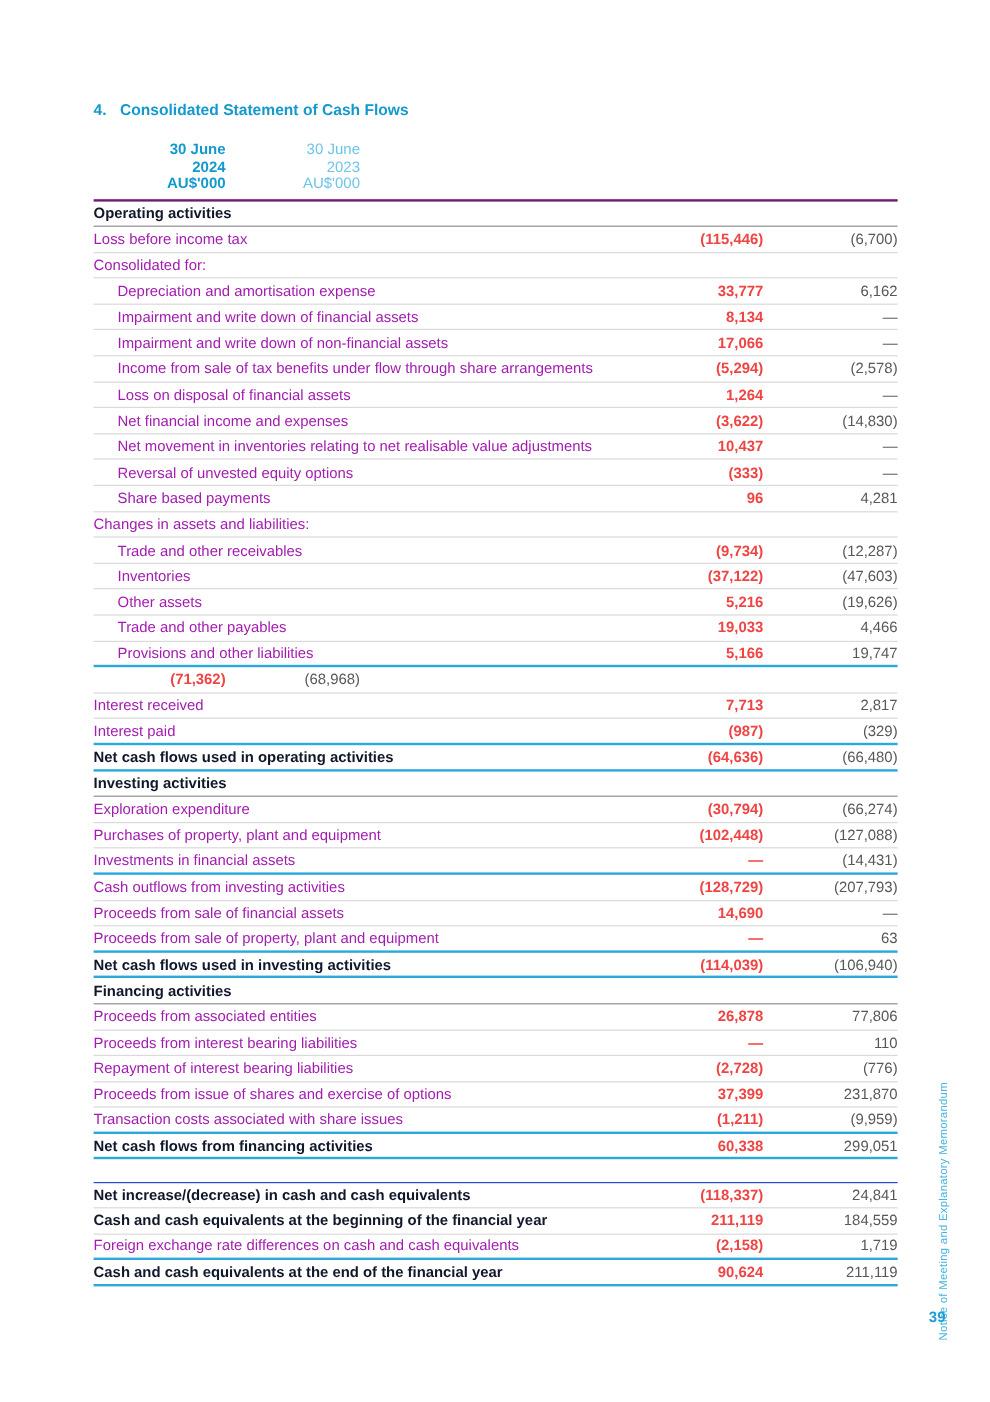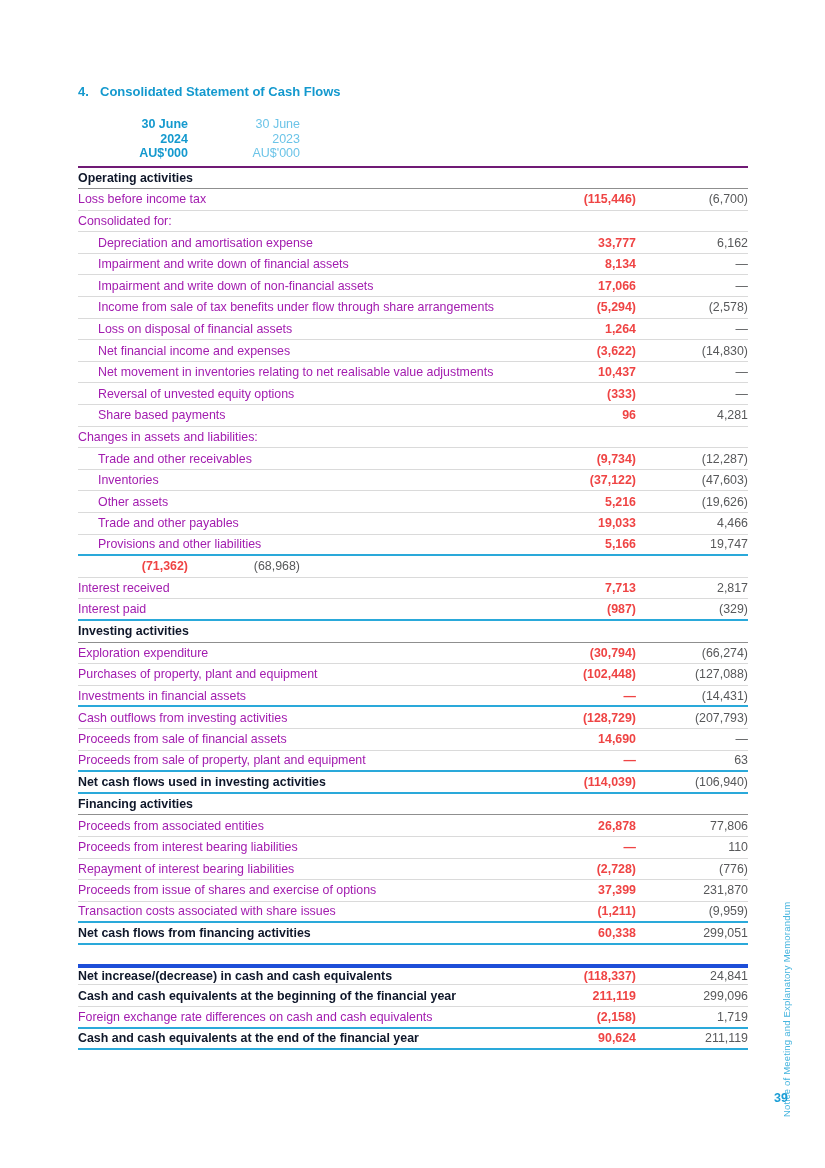--- a/index.html
+++ b/index.html
@@ -35,21 +35,21 @@
   .row {
     display: flex;
     align-items: center;
     height: 21.6px;
     box-sizing: border-box;
     font-size: 12.4px;
     border-bottom: 1px solid #dadada;
   }
   .row.b-dark { border-bottom: 1px solid #8f8f8f; }
   .row.b-blue { border-bottom: 2px solid #2aa9da; }
-  .row.t-gray { border-top: 4px solid #1d4ed8; justify-content: flex-end; }
+  .row.t-gray { border-top: 1px solid #1d4ed8; justify-content: flex-end; }
   .spacer { height: 19px; }
 
   .lbl { flex: 1; color: #a21caf; padding-right: 6px; white-space: nowrap; overflow: hidden; }
   .lbl.ind { padding-left: 20px; }
   .row.bold .lbl { font-weight: 700; color: #0f172a; }
 
   .val { width: 110px; flex: 0 0 110px; text-align: right; }
   .v24 { font-weight: 700; color: #ef4444; }
   .v23 { width: 112px; flex: 0 0 112px; font-weight: 400; color: #57585a; }
 
@@ -193,20 +193,25 @@
       <div class="row">
         <div class="lbl">Interest received</div>
         <div class="val v24">7,713</div>
         <div class="val v23">2,817</div>
       </div>
       <div class="row b-blue">
         <div class="lbl">Interest paid</div>
         <div class="val v24">(987)</div>
         <div class="val v23">(329)</div>
       </div>
+      <div class="row bold b-blue">
+        <div class="lbl">Net cash flows used in operating activities</div>
+        <div class="val v24">(64,636)</div>
+        <div class="val v23">(66,480)</div>
+      </div>
       <div class="row bold b-dark">
         <div class="lbl">Investing activities</div>
         <div class="val v24"></div>
         <div class="val v23"></div>
       </div>
       <div class="row">
         <div class="lbl">Exploration expenditure</div>
         <div class="val v24">(30,794)</div>
         <div class="val v23">(66,274)</div>
       </div>
@@ -277,21 +282,21 @@
       </div>
       <div class="spacer"></div>
       <div class="row bold t-gray">
         <div class="lbl">Net increase/(decrease) in cash and cash equivalents</div>
         <div class="val v24">(118,337)</div>
         <div class="val v23">24,841</div>
       </div>
       <div class="row bold">
         <div class="lbl">Cash and cash equivalents at the beginning of the financial year</div>
         <div class="val v24">211,119</div>
-        <div class="val v23">299,096</div>
+        <div class="val v23">184,559</div>
       </div>
       <div class="row b-blue">
         <div class="lbl">Foreign exchange rate differences on cash and cash equivalents</div>
         <div class="val v24">(2,158)</div>
         <div class="val v23">1,719</div>
       </div>
       <div class="row bold b-blue">
         <div class="lbl">Cash and cash equivalents at the end of the financial year</div>
         <div class="val v24">90,624</div>
         <div class="val v23">211,119</div>

